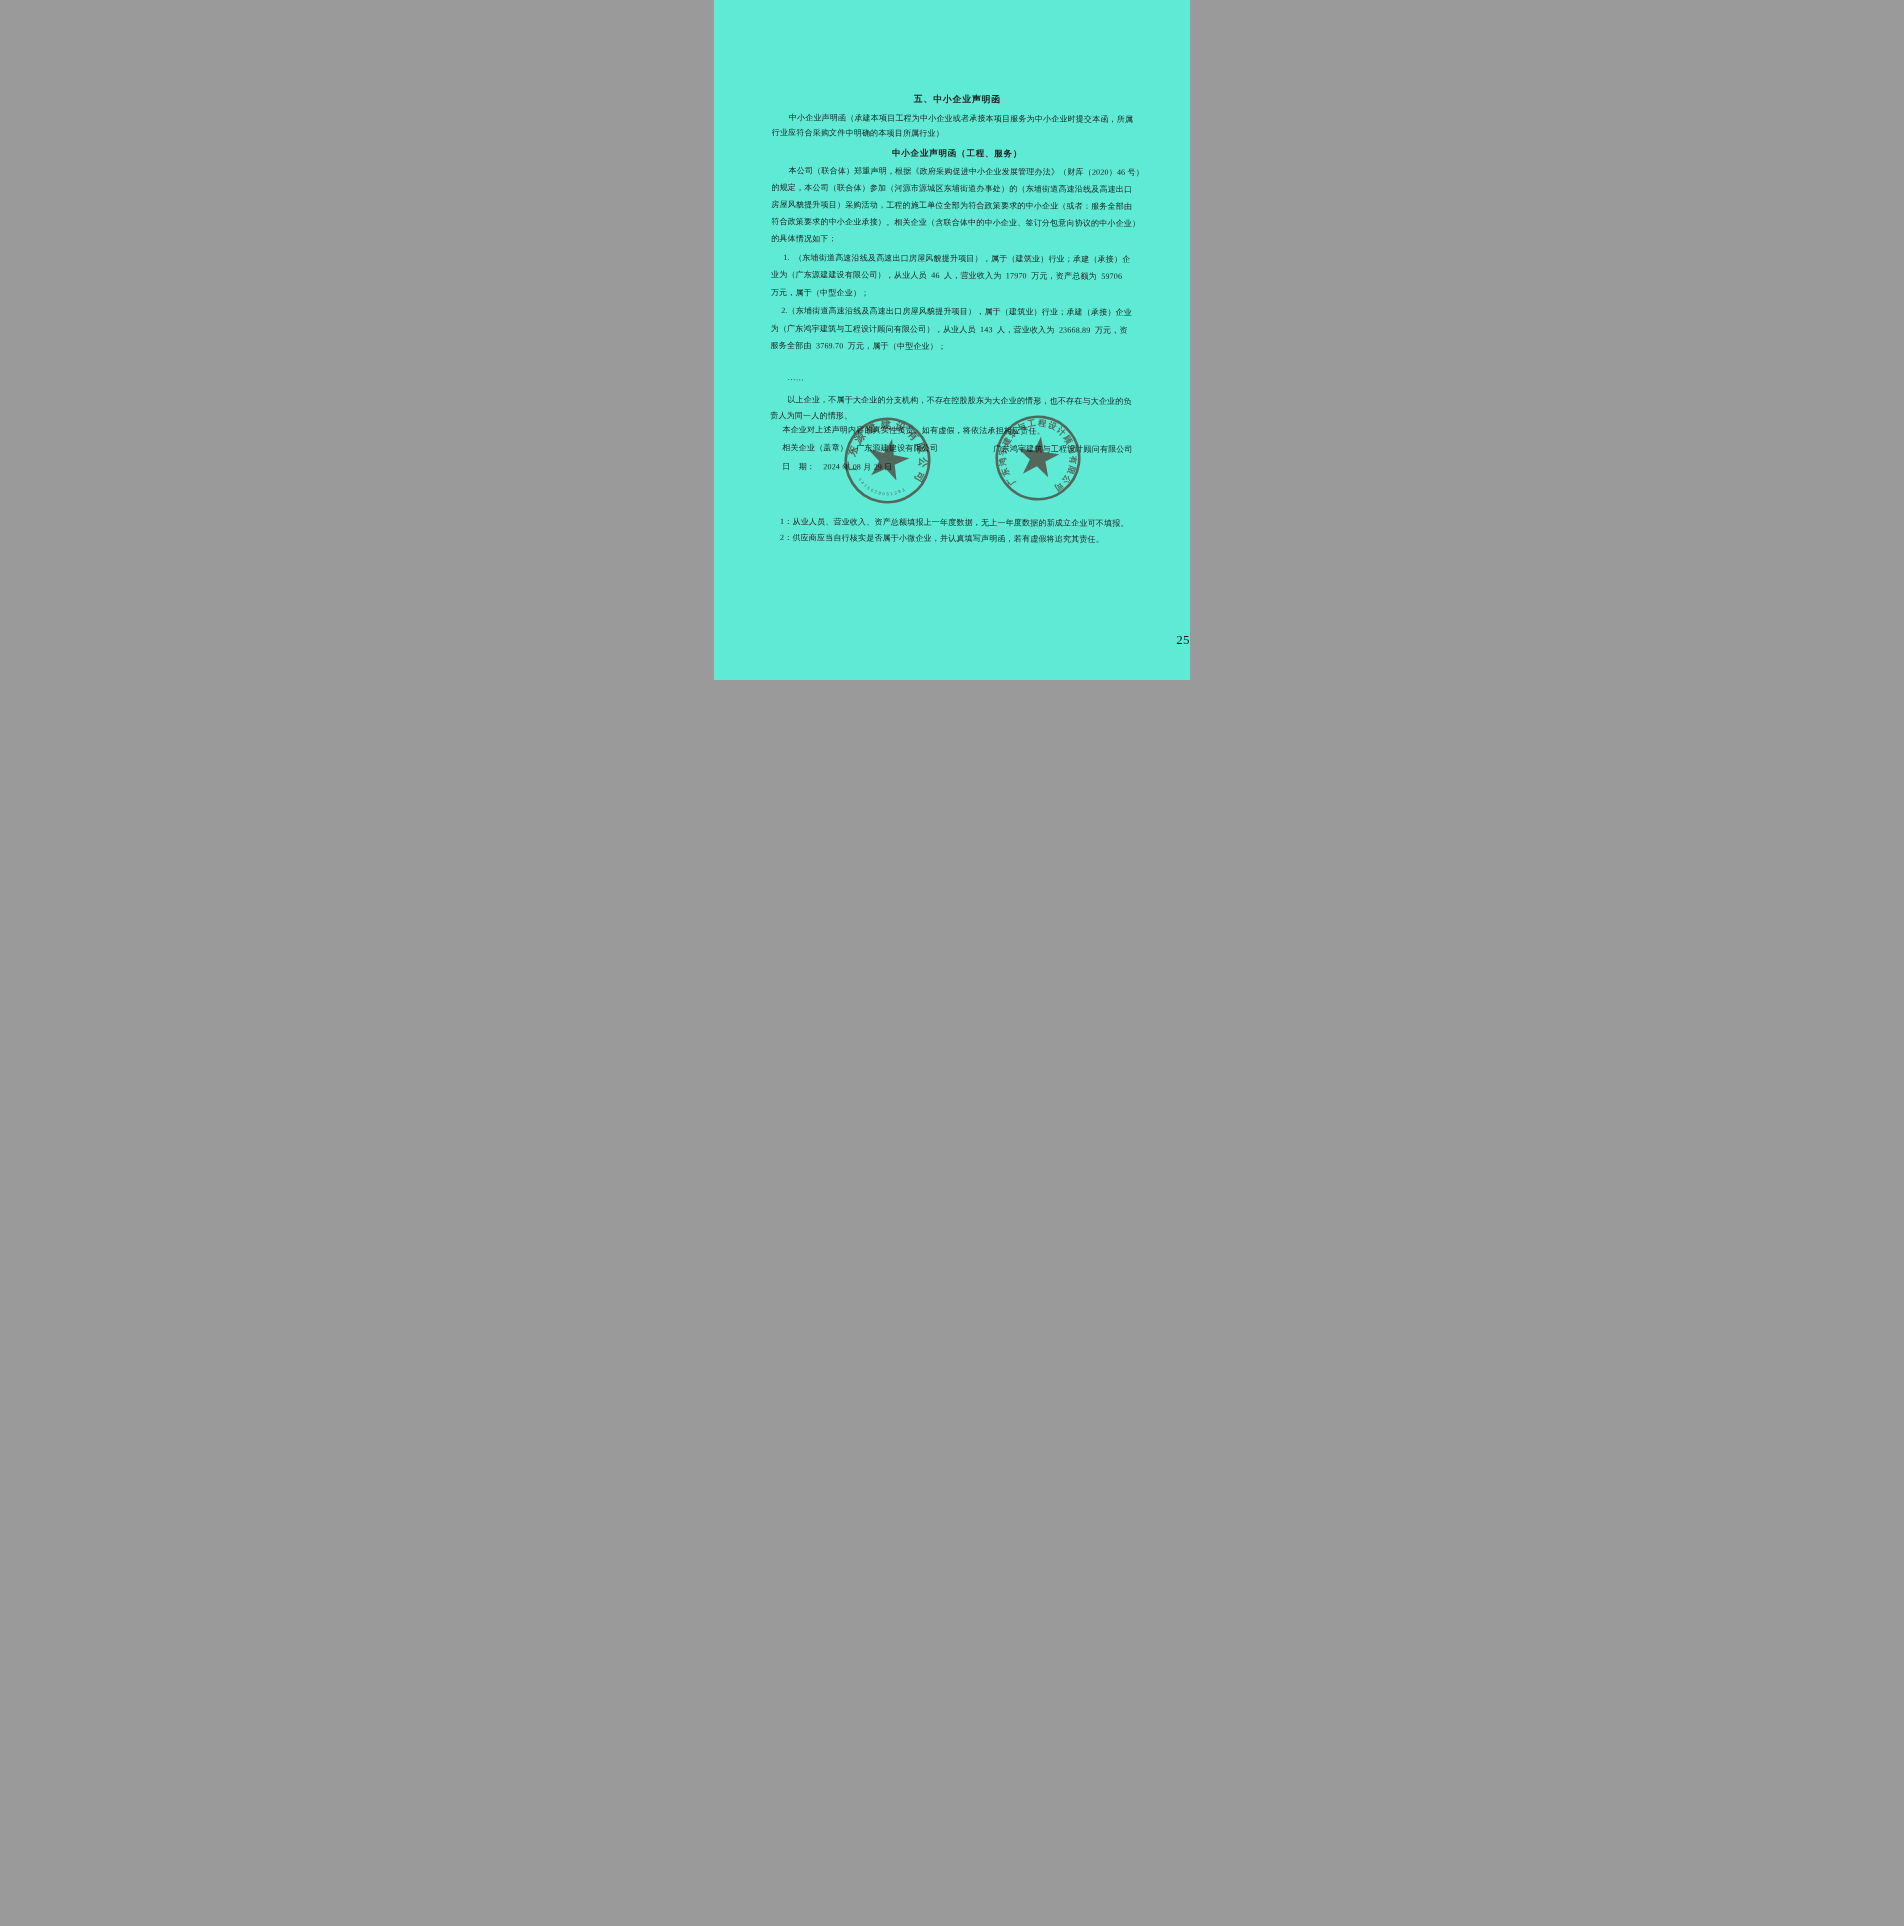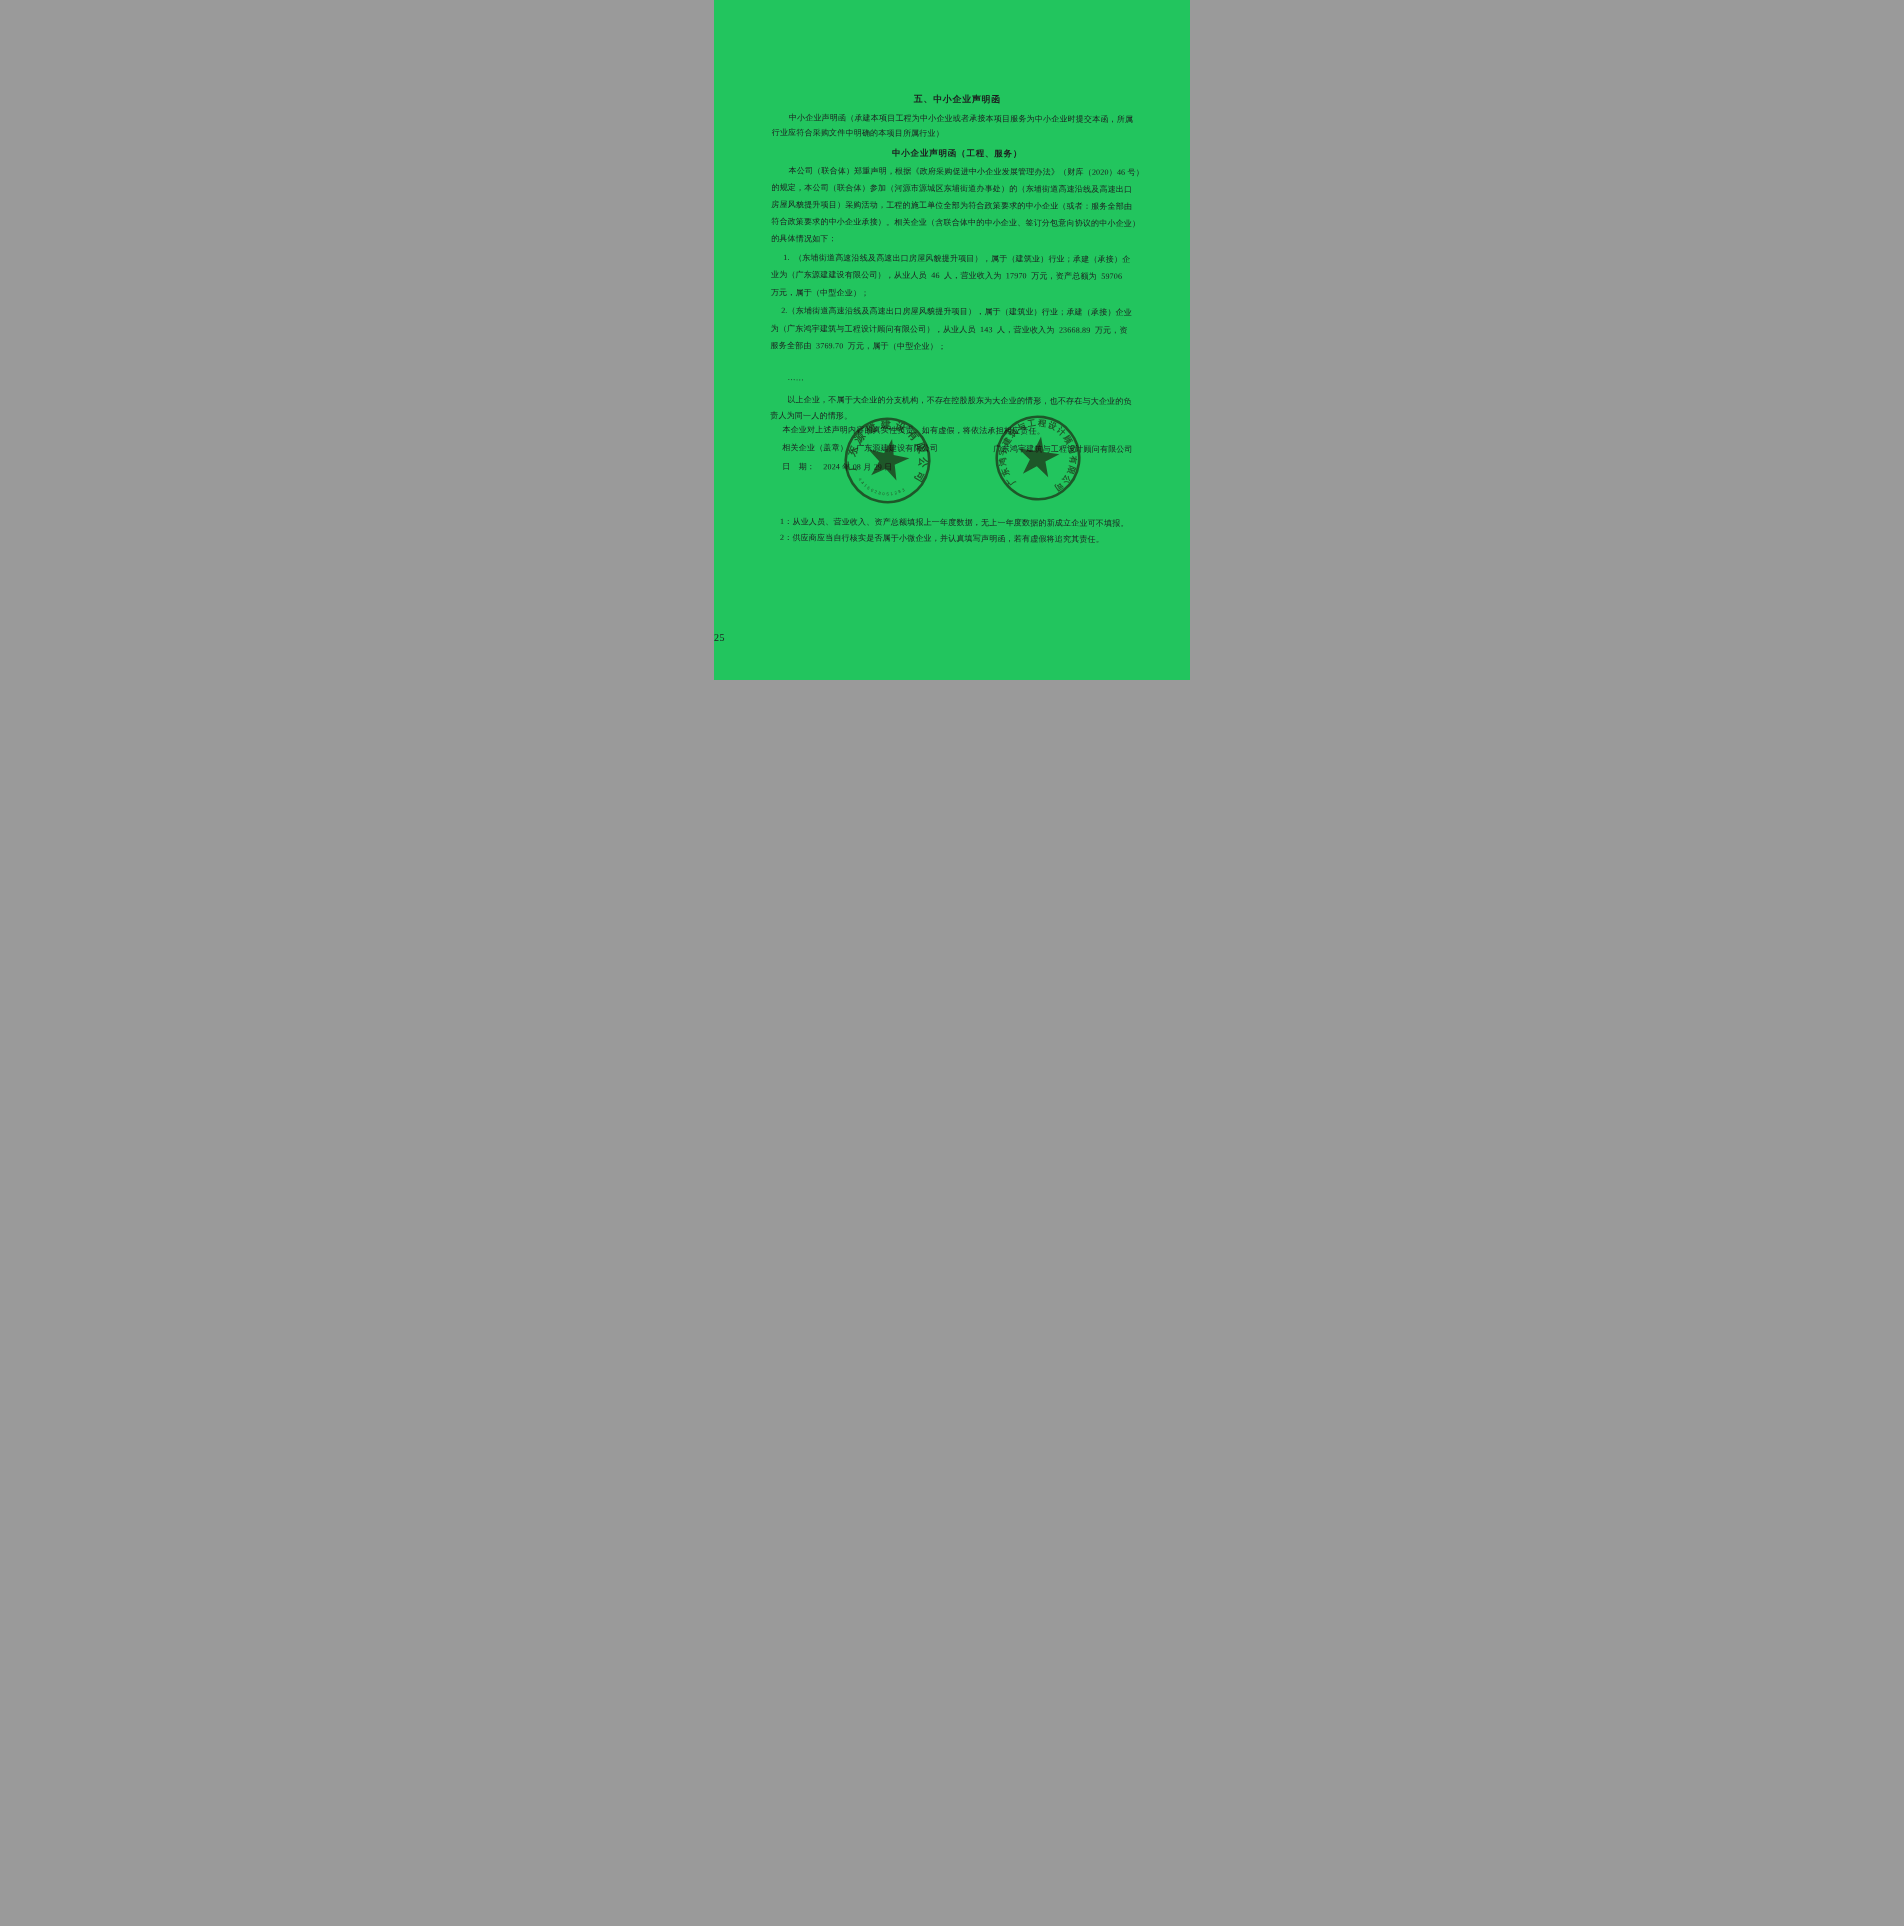--- a/index.html
+++ b/index.html
@@ -4,21 +4,21 @@
 <style>
   :root{
     --red:#d8524e;
     --ink:#1d1d1f;
   }
   html,body{margin:0;padding:0;background:#9a9a9a;}
   .page{
     position:relative;
     width:476px;height:680px;
     margin:0 auto;
-    background:#22c55e;
+    background:#5eead4;
     overflow:hidden;
     color:var(--ink);
     font-family:"Liberation Serif","DejaVu Serif",serif;
     font-size:8px;
     letter-spacing:0.2px;
   }
   .content{
     position:absolute;left:57px;top:0;width:371px;height:100%;
     transform:rotate(0.3deg);
     transform-origin:50% 40%;
@@ -47,21 +47,21 @@
   .resp{top:425px;}
   .sig{top:443px;}
   .sig2{position:absolute;left:211px;top:0;}
   .dateline{top:462px;}
   .notes{top:515px;line-height:16px;}
   .ind2{text-indent:17px;}
   .ind15{text-indent:12.3px;}
   .ind1{text-indent:10.4px;}
   .pagenum{
     position:absolute;left:0;right:0;top:632px;
-    text-align:left;font-size:10px;letter-spacing:0.4px;
+    text-align:right;font-size:13px;letter-spacing:0.4px;
   }
   
   .stamp{
     position:absolute;
     mix-blend-mode:multiply;
     opacity:.82;
   }
   .stamp-left{left:128px;top:415px;width:91px;height:91px;transform:rotate(12deg);}
   .stamp-right{left:279px;top:413px;width:90px;height:90px;transform:rotate(8deg);}
   .stamp .ring{fill:none;stroke:var(--red);stroke-width:7px;}

